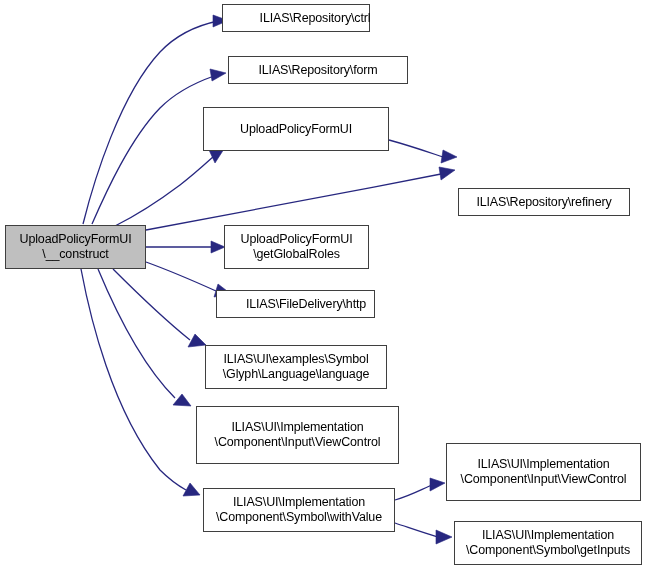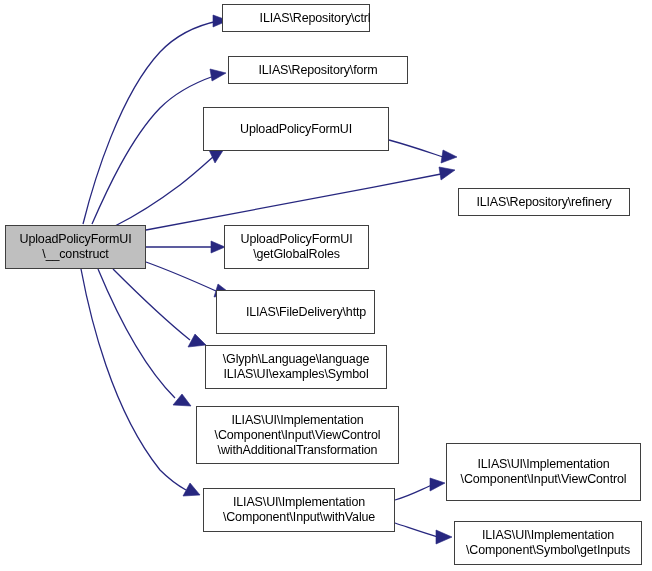--- a/index.html
+++ b/index.html
@@ -99,35 +99,34 @@
       <div class="node-box" style="left: 203px; top: 107px; width: 186px; height: 44px;">
         <span class="node-line">UploadPolicyFormUI</span>
       </div>
       <div class="node-box" style="left: 458px; top: 144px; width: 172px; height: 28px; margin-top: 44px;">
         <span class="node-line">ILIAS\Repository\refinery</span>
       </div>
       <div class="node-box" style="left: 224px; top: 225px; width: 145px; height: 44px;">
         <span class="node-line">UploadPolicyFormUI</span>
         <span class="node-line">\getGlobalRoles</span>
       </div>
-      <div class="node-box" style="left: 216px; top: 290px; width: 159px; height: 44px; padding-left: 21px;">
+      <div class="node-box" style="left: 216px; top: 290px; width: 159px; height: 28px; padding-left: 21px;">
         <span class="node-line">ILIAS\FileDelivery\http</span>
       </div>
       <div class="node-box" style="left: 205px; top: 345px; width: 182px; height: 44px;">
+        <span class="node-line">ILIAS\UI\examples\Symbol</span>
         <span class="node-line">\Glyph\Language\language</span>
-        <span class="node-line">ILIAS\UI\examples\Symbol</span>
       </div>
       <div class="node-box" style="left: 196px; top: 406px; width: 203px; height: 58px;">
         <span class="node-line">ILIAS\UI\Implementation</span>
         <span class="node-line">\Component\Input\ViewControl</span>
-        <span class="node-line">\withAdditionalTransformation</span>
       </div>
       <div class="node-box" style="left: 203px; top: 488px; width: 192px; height: 44px;">
         <span class="node-line">ILIAS\UI\Implementation</span>
-        <span class="node-line">\Component\Input\withValue</span>
+        <span class="node-line">\Component\Symbol\withValue</span>
       </div>
       <div class="node-box" style="left: 446px; top: 443px; width: 195px; height: 58px;">
         <span class="node-line">ILIAS\UI\Implementation</span>
         <span class="node-line">\Component\Input\ViewControl</span>
       </div>
       <div class="node-box" style="left: 454px; top: 521px; width: 188px; height: 44px;">
         <span class="node-line">ILIAS\UI\Implementation</span>
         <span class="node-line">\Component\Symbol\getInputs</span>
       </div>
     </div>

